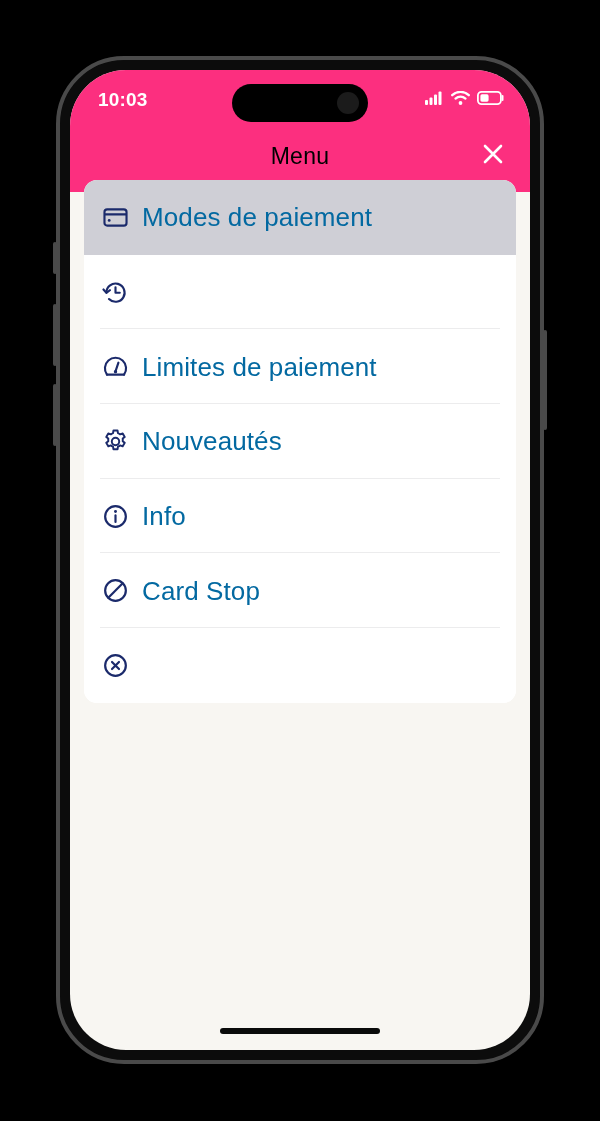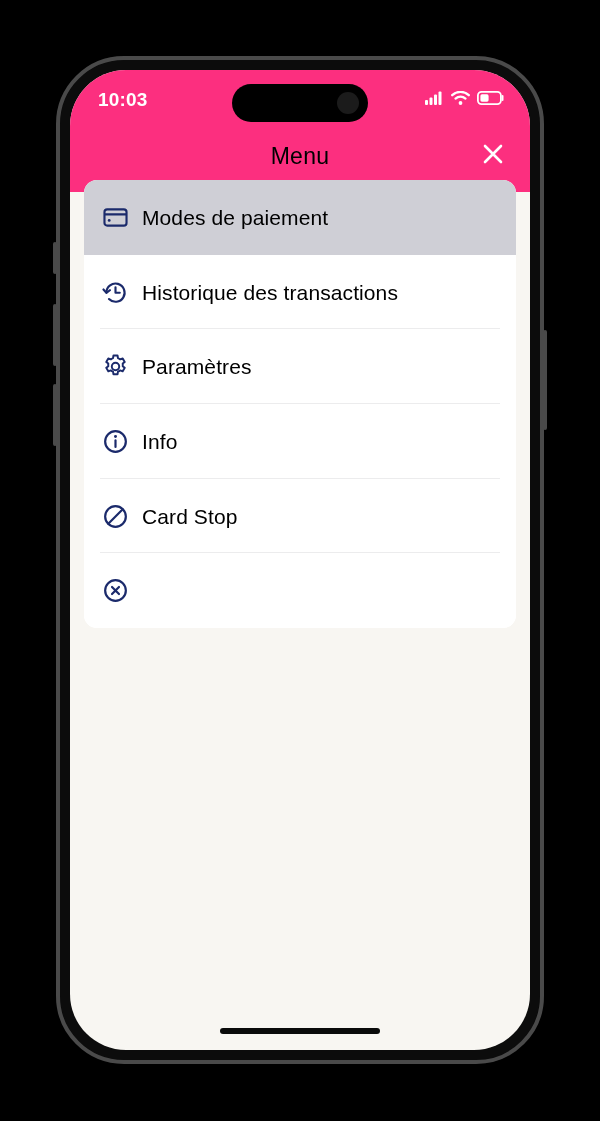--- a/index.html
+++ b/index.html
@@ -180,22 +180,22 @@
   .menu-icon {
     width: 30px;
     height: 30px;
     flex: 0 0 30px;
     display: flex;
     align-items: center;
     justify-content: center;
     margin-right: 12px;
   }
   .menu-label {
-    color: #000000;
-    font-size: 21px;
+    color: #0369a1;
+    font-size: 26px;
     font-weight: 500;
     letter-spacing: 0.1px;
     line-height: 1;
   }
   .menu-divider {
     position: absolute;
     left: 16px;
     right: 16px;
     bottom: 0;
     height: 1px;
@@ -288,34 +288,45 @@
       </div>
 
       <div class="menu-item">
         <span class="menu-icon">
           <svg width="27" height="27" viewBox="0 0 24 24">
             <path d="M3.9 12 A8.1 8.1 0 1 1 6.2 17.8" stroke="#1b2a6b" stroke-width="1.9" fill="none" stroke-linecap="round"></path>
             <path d="M1.3 9.3 L3.9 12.3 L7 10" stroke="#1b2a6b" stroke-width="1.9" fill="none" stroke-linecap="round" stroke-linejoin="round"></path>
             <path d="M12 7.4 V12.2 H15.8" stroke="#1b2a6b" stroke-width="1.9" fill="none" stroke-linecap="round" stroke-linejoin="round"></path>
           </svg>
         </span>
-        <span class="menu-label">Historique des transactions</span>
-        <div class="menu-divider"></div>
-      </div>
-
-
+        <div class="menu-divider"></div>
+      </div>
+
+
+      <div class="menu-item">
+        <span class="menu-icon">
+          <svg width="27" height="27" viewBox="0 0 24 24">
+            <path d="M4.4 19.2 A9.4 9.4 0 1 1 19.6 19.2" stroke="#1b2a6b" stroke-width="1.9" fill="none" stroke-linecap="round"></path>
+            <path d="M4.4 19.2 H19.6" stroke="#1b2a6b" stroke-width="1.9" stroke-linecap="round"></path>
+            <path d="M12 16.4 L14.6 8.6" stroke="#1b2a6b" stroke-width="1.9" stroke-linecap="round"></path>
+            <circle cx="12" cy="16.6" r="1.5" fill="#1b2a6b"></circle>
+          </svg>
+        </span>
+        <span class="menu-label">Limites de paiement</span>
+        <div class="menu-divider"></div>
+      </div>
 
       <div class="menu-item">
         <span class="menu-icon">
           <svg width="27" height="27" viewBox="0 0 24 24">
             <path d="M10.2 2.2 h3.6 l0.4 2.3 a7.8 7.8 0 0 1 2 1.15 l2.2-0.85 1.8 3.1 -1.8 1.5 a7.8 7.8 0 0 1 0 2.3 l1.8 1.5 -1.8 3.1 -2.2-0.85 a7.8 7.8 0 0 1 -2 1.15 l-0.4 2.3 h-3.6 l-0.4-2.3 a7.8 7.8 0 0 1 -2-1.15 l-2.2 0.85 -1.8-3.1 1.8-1.5 a7.8 7.8 0 0 1 0-2.3 l-1.8-1.5 1.8-3.1 2.2 0.85 a7.8 7.8 0 0 1 2-1.15 Z" stroke="#1b2a6b" stroke-width="1.75" fill="none" stroke-linejoin="round"></path>
             <circle cx="12" cy="12" r="3.3" stroke="#1b2a6b" stroke-width="1.75" fill="none"></circle>
           </svg>
         </span>
-        <span class="menu-label">Paramètres</span>
+        <span class="menu-label">Nouveautés</span>
         <div class="menu-divider"></div>
       </div>
 
 
       <div class="menu-item">
         <span class="menu-icon">
           <svg width="27" height="27" viewBox="0 0 24 24">
             <circle cx="12" cy="12" r="9.2" stroke="#1b2a6b" stroke-width="1.95" fill="none"></circle>
             <circle cx="12" cy="7.6" r="1.3" fill="#1b2a6b"></circle>
             <path d="M12 11 V16.8" stroke="#1b2a6b" stroke-width="1.95" stroke-linecap="round"></path>

